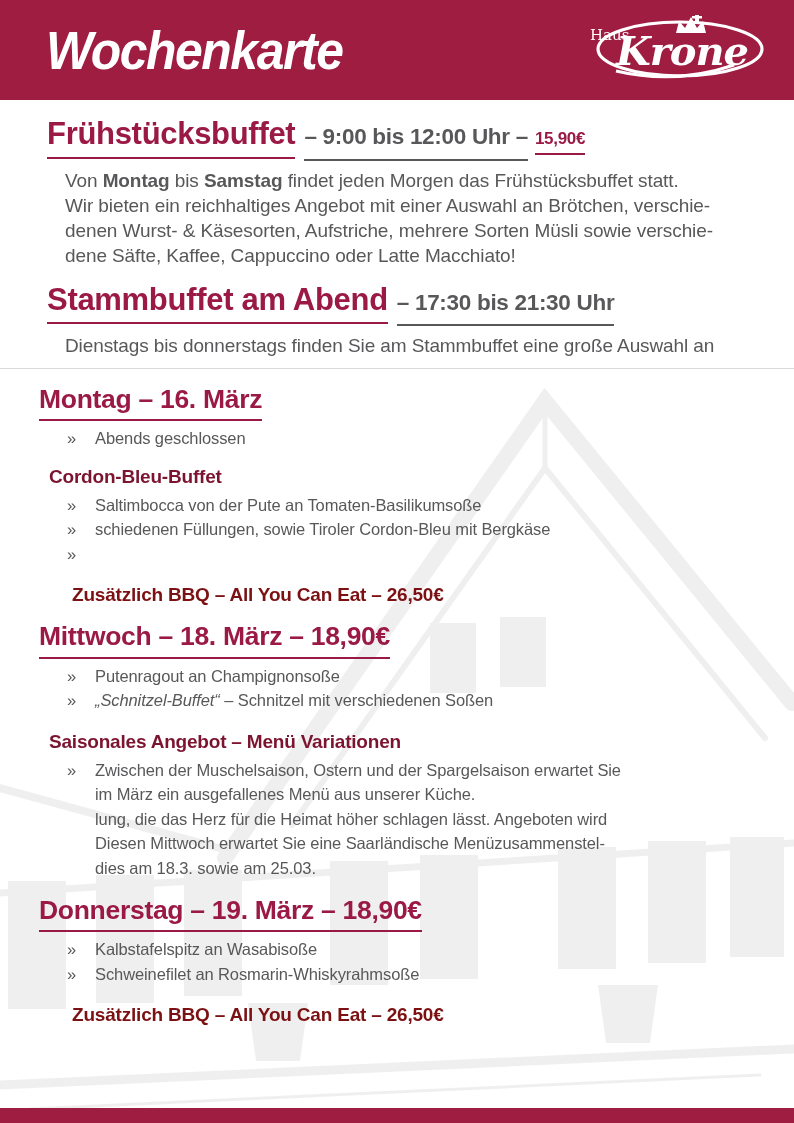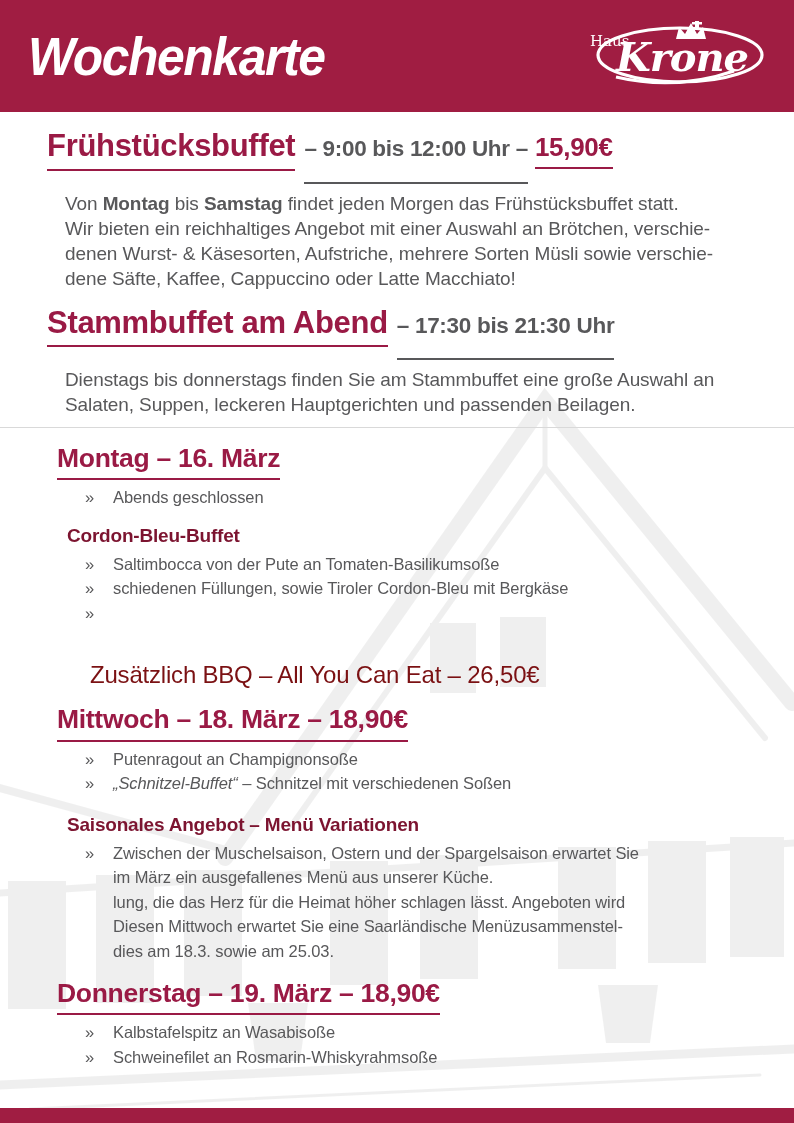--- a/index.html
+++ b/index.html
@@ -5,48 +5,48 @@
   html,body{margin:0;padding:0;}
   body{background:#e8e8e8;}
   #page{
     position:relative; width:794px; height:1123px; margin:0 auto;
     background:#ffffff; overflow:hidden;
     font-family:"Liberation Sans", sans-serif;
     -webkit-font-smoothing:antialiased;
   }
   
   .red-header{
-    position:relative; z-index:2; height:112px; background:var(--header-red,#A01D42);
+    position:relative; z-index:2; height:100px; background:var(--header-red,#A01D42);
     display:flex; align-items:center; justify-content:space-between;
-    padding:0 26px 0 28px; box-sizing:border-box;
+    padding:0 26px 0 46px; box-sizing:border-box;
   }
   .page-title{
     color:#fff; font-size:53px; font-weight:bold; font-style:italic;
     letter-spacing:-1.5px; transform:scaleX(.94); transform-origin:left center;
     white-space:nowrap; line-height:1;
   }
   .logo{flex:none; margin-top:-6px;}
   
   .watermark{position:absolute; left:0; bottom:0; z-index:0; opacity:.085; pointer-events:none;}
   
   .band-top{position:relative; z-index:1; padding:16px 40px 10px 47px;}
   .divider{position:relative; z-index:1; border-top:1px solid #d9d9d9; height:0;}
-  .days-wrap{position:relative; z-index:1; padding:0 40px 0 57px;}
+  .days-wrap{position:relative; z-index:1; padding:0 40px 0 39px;}
 
   .section-h{margin:0; line-height:1.18; white-space:nowrap;}
   .h-main{
     display:inline-block; color:var(--heading,#9A1A45); font-size:31px; font-weight:bold;
     border-bottom:2.5px solid var(--heading,#9A1A45); padding-bottom:4px; letter-spacing:-.3px;
   }
   .h-time{
     display:inline-block; color:var(--body,#58585A); font-size:22.5px; font-weight:bold;
-    border-bottom:2.5px solid var(--body,#58585A); padding-bottom:19px; margin-left:9px; letter-spacing:-.3px;
+    border-bottom:2.5px solid var(--body,#58585A); padding-bottom:8px; margin-left:9px; letter-spacing:-.3px;
   }
   .h-price{
-    display:inline-block; color:var(--heading,#9A1A45); font-size:26px; font-weight:bold;
+    display:inline-block; color:var(--heading,#9A1A45); font-size:17px; font-weight:bold;
     border-bottom:2.5px solid var(--heading,#9A1A45); padding-bottom:4px; margin-left:7px; letter-spacing:-.3px;
   }
   .sec2{margin-top:14px;}
   .intro-p{margin:7px 0 0 18px; color:var(--body,#58585A); font-size:19px; line-height:25px; letter-spacing:-.1px;}
   .intro-p .line{white-space:nowrap;}
 
   .day{margin-top:15px;}
   .day-h{
     display:inline-block; color:var(--heading,#9A1A45); font-size:26.5px; font-weight:bold;
     border-bottom:2.5px solid var(--heading,#9A1A45); padding-bottom:4px; letter-spacing:-.3px;
@@ -55,22 +55,22 @@
   .subhead{
     color:var(--subheading,#7C1430); font-size:19px; font-weight:bold;
     margin:7px 0 0 10px; letter-spacing:-.2px;
   }
   .bullets + .subhead{margin-top:18px;}
   .bullets{margin:5px 0 0 28px;}
   .bullet{display:flex; color:var(--body,#58585A); font-size:16.5px; line-height:24.5px; letter-spacing:-.1px;}
   .bullet .marker{flex:none; width:28px;}
   .bullet .txt .line{white-space:nowrap;}
   .extra{
-    margin:36px 0 0 33px; color:var(--extra,#7B1113);
-    font-size:24px; font-weight:normal; letter-spacing:-.2px; white-space:nowrap;
+    margin:18px 0 0 33px; color:var(--extra,#7B1113);
+    font-size:19px; font-weight:bold; letter-spacing:-.2px; white-space:nowrap;
   }
   .b{font-weight:bold;}
   .i{font-style:italic;}
   
   .footer-bar{
     position:absolute; left:0; right:0; bottom:0; height:15px;
     background:var(--header-red,#A01D42); z-index:2;
   }
 </style>
 </head>
@@ -126,21 +126,20 @@
           <div class="line"><span>Von </span><span class="b">Montag</span><span> bis </span><span class="b">Samstag</span><span> findet jeden Morgen das Frühstücksbuffet statt.</span></div>
           <div class="line"><span>Wir bieten ein reichhaltiges Angebot mit einer Auswahl an Brötchen, verschie-</span></div>
           <div class="line"><span>denen Wurst- &amp; Käsesorten, Aufstriche, mehrere Sorten Müsli sowie verschie-</span></div>
           <div class="line"><span>dene Säfte, Kaffee, Cappuccino oder Latte Macchiato!</span></div>
         </div>
       </div>
       <div class="sec sec2">
         <h2 class="section-h"><span class="h-main">Stammbuffet am Abend</span><span class="h-time">– 17:30 bis 21:30 Uhr</span></h2>
         <div class="intro-p">
           <div class="line"><span>Dienstags bis donnerstags finden Sie am Stammbuffet eine große Auswahl an</span></div>
-          <div class="line"><span>Salaten, Suppen, leckeren Hauptgerichten und passenden Beilagen.</span></div>
         </div>
       </div>
     </section>
 
   <div class="divider"></div>
 
   <section class="days-wrap">
       <div class="day"><h2 class="day-h">Montag – 16. März</h2><div class="bullets">
           <div class="bullet">
             <span class="marker">»</span>

